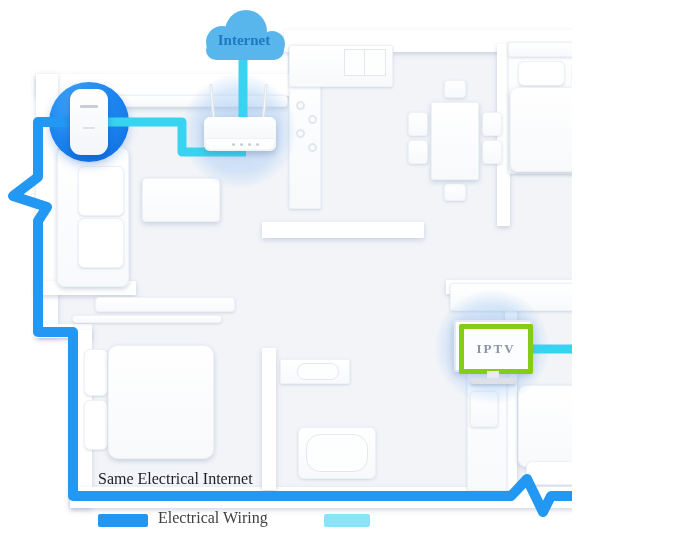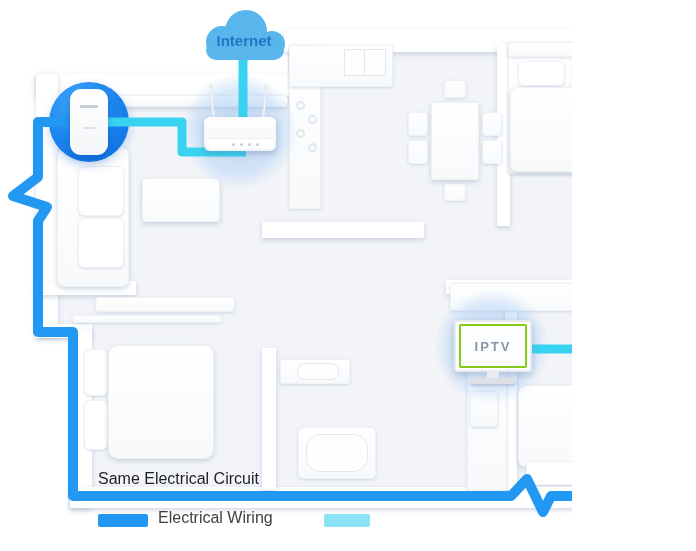--- a/index.html
+++ b/index.html
@@ -1,17 +1,17 @@
 <!DOCTYPE html>
 <html><head>
 <meta charset="utf-8">
 <style>
   html,body{margin:0;padding:0;background:#fff;}
   .canvas{position:relative;width:572px;height:551px;background:#fff;overflow:hidden;
-          font-family:Liberation Sans, sans-serif;}
+          font-family:Liberation Serif, serif;}
   .abs{position:absolute;}
   .floor{position:absolute;background:#F2F4F8;z-index:1;}
   .mask{position:absolute;background:#fff;z-index:1;}
   .wall{position:absolute;background:#fff;box-shadow:0 2px 5px rgba(150,165,190,.45);z-index:2;border-radius:1px;}
   .furn{position:absolute;background:linear-gradient(#ffffff,#f7f9fb);border:1px solid #eef1f5;
         box-shadow:0 2px 5px rgba(158,172,194,.5);border-radius:4px;z-index:3;box-sizing:border-box;}
   .furn-soft{box-shadow:0 1px 3px rgba(158,172,194,.4);}
   .cushion{position:absolute;background:#fff;border:1px solid #eef1f5;border-radius:6px;
            box-shadow:0 1px 2px rgba(158,172,194,.35);box-sizing:border-box;}
   .burner{position:absolute;width:9px;height:9px;border:2px solid #e2e7ee;border-radius:50%;
@@ -29,21 +29,21 @@
   .router-body{width:72px;height:34px;border-radius:6px;background:linear-gradient(#ffffff,#f0f3f7);
     box-shadow:0 3px 6px rgba(90,110,150,.35);}
   .router-front{position:absolute;left:2px;right:2px;bottom:2px;height:10px;background:#fff;
     border-top:1px solid #eef1f5;border-radius:0 0 5px 5px;}
   .router-dot{position:absolute;width:3px;height:3px;background:#c5ccd5;border-radius:50%;top:4px;}
   .antenna{position:absolute;width:3px;height:42px;background:#fafbfc;border:1px solid #dfe4ea;
     border-radius:2px;z-index:6;box-sizing:border-box;}
   .tv-frame{width:78px;height:52px;background:#fff;border:2px solid #e6eaef;border-radius:3px;
     box-shadow:0 3px 7px rgba(120,140,170,.4);box-sizing:border-box;}
   .tv-screen{position:absolute;left:5px;top:4px;width:64px;height:40px;background:#fcfdfe;
-    border:2px solid #84cc16;border-radius:2px;display:flex;align-items:center;justify-content:center;
+    border:5px solid #84cc16;border-radius:2px;display:flex;align-items:center;justify-content:center;
     font-size:13px;font-weight:bold;letter-spacing:2px;color:#8A94A0;}
   .tv-neck{position:absolute;left:33px;top:51px;width:12px;height:8px;background:#e8ebef;}
   .tv-base{position:absolute;left:16px;top:58px;width:46px;height:6px;background:#dde1e7;border-radius:3px;
     box-shadow:0 2px 3px rgba(140,155,180,.45);}
   .cloud-label{position:absolute;left:0;top:26px;width:100%;text-align:center;
     font-size:15px;font-weight:bold;color:#1E78C2;z-index:7;}
   .circuit-label{position:absolute;left:98px;top:470px;font-size:16px;color:#1c1f26;z-index:7;}
   .legend-label{position:absolute;top:509px;font-size:16px;color:#404040;z-index:7;}
   .legend-swatch{position:absolute;top:514px;z-index:7;}
   .sink-inner{position:absolute;border:1px solid #e4e8ee;background:#fdfefe;box-sizing:border-box;}
@@ -166,21 +166,21 @@
 
   <div class="device" style="left:454px;top:320px;width:78px;height:66px;">
     <div class="tv-frame"></div>
     <div class="tv-screen">
       <span>IPTV</span>
     </div>
     <div class="tv-neck"></div>
     <div class="tv-base"></div>
   </div>
 
-  <div class="circuit-label">Same Electrical Circuit</div>
+  <div class="circuit-label">Same Electrical Internet</div>
 
   <svg class="legend-swatch" style="left:98px;" width="50" height="13">
     <rect width="50" height="13" rx="2" fill="#2196F3"></rect>
   </svg>
   <div class="legend-label" style="left:158px;">Electrical Wiring</div>
   <svg class="legend-swatch" style="left:324px;" width="46" height="13">
     <rect width="46" height="13" rx="2" fill="#8BE3F8"></rect>
   </svg>
 
 </div>

